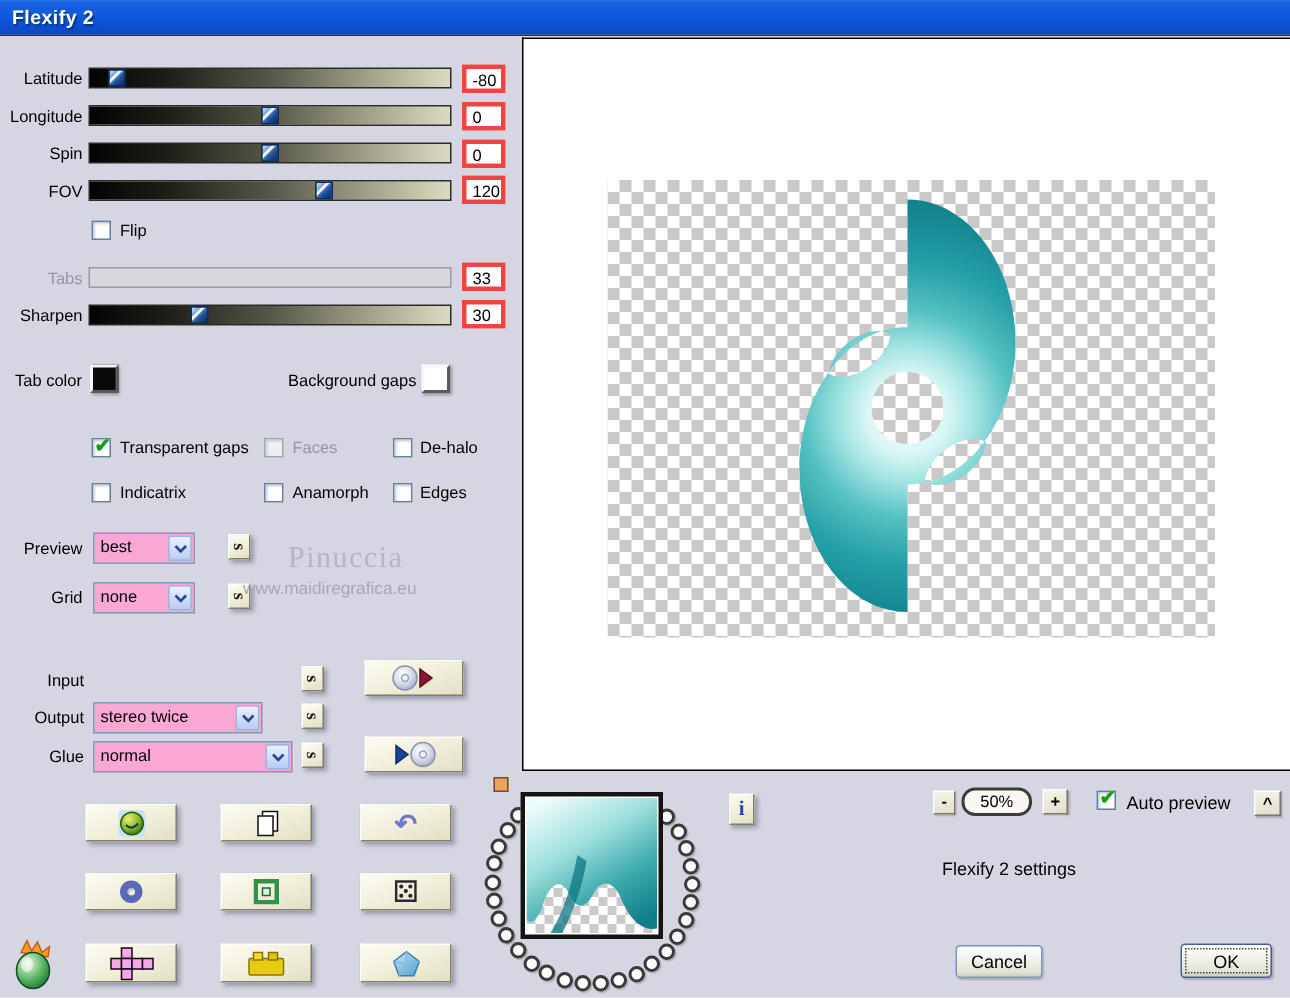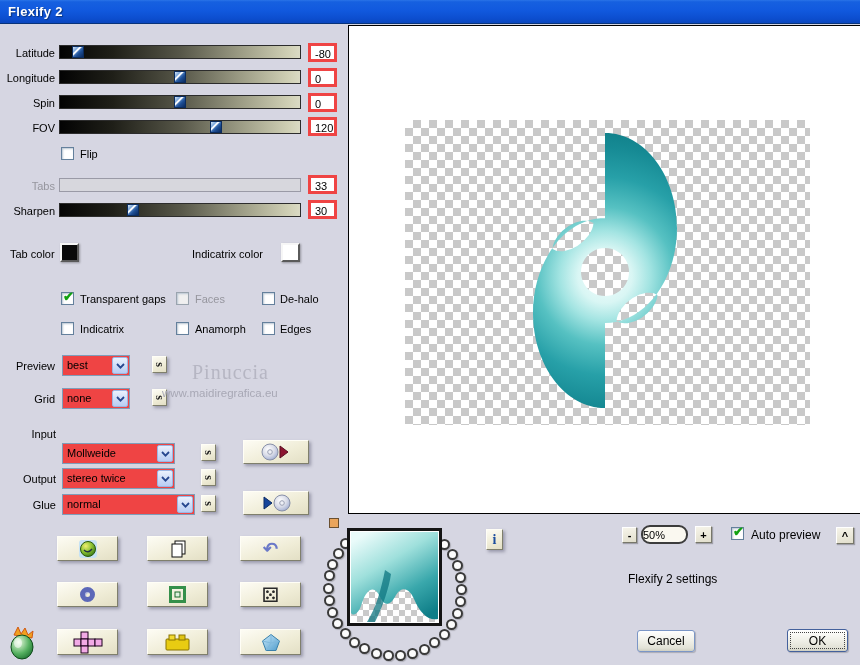--- a/index.html
+++ b/index.html
@@ -41,42 +41,42 @@
     font-family:"Liberation Sans",sans-serif; font-size:11px; padding:2px 0 0 4px; }
 
   
   .cb { position:absolute; width:13px; height:13px; background:#fff; border:1px solid #64809c;
     box-shadow:inset 1px 1px 2px #b9c5d2; }
   .cb.dis { background:#f0f0f0; border-color:#9aa4ae; }
   .chk { position:absolute; left:1px; top:-4px; font-size:13px; color:#12a112; font-weight:bold;
     font-style:normal; }
 
   
-  .combo { position:absolute; height:21px; border:1px solid #7f9db9; background:#ef4444; font-size:11px; }
+  .combo { position:absolute; height:21px; border:1px solid #7f9db9; background:#f9a8d4; font-size:11px; }
   .combo .txt { position:absolute; left:4px; top:3px; white-space:nowrap; }
   .cbtn { position:absolute; right:1px; top:1px; bottom:1px; width:16px; border-radius:2px;
     background:linear-gradient(180deg,#eaf1fd 0%,#d3e0f8 45%,#b9cdf3 100%);
     border:1px solid #9cb6e2; display:flex; align-items:center; justify-content:center; }
 
   
   .bb { position:absolute; background:linear-gradient(160deg,#fdfcf4 0%,#efecd6 60%,#e3dfc5 100%);
     border:1px solid; border-color:#fffef6 #7f7f6c #7f7f6c #fffef6;
     box-shadow:2px 2px 3px rgba(40,40,70,.35);
     display:flex; align-items:center; justify-content:center; }
   .sbtn { width:15px; height:17px; font-family:"Liberation Serif",serif; font-size:12px;
     font-weight:bold; color:#222; }
   .sbtn span { display:inline-block; transform:rotate(90deg); }
   .ibtn { font-family:"Liberation Serif",serif; font-weight:bold; font-size:14px; color:#1d4e9e; }
 
   
   .smallbtn { position:absolute; background:linear-gradient(170deg,#f6f4ea,#e2dfcd);
     border:1px solid; border-color:#fff #77776a #77776a #fff; font-size:11px; font-weight:bold;
     display:flex; align-items:center; justify-content:center; box-shadow:1px 1px 1px rgba(0,0,0,.25); }
   .zoompill { position:absolute; width:47px; height:19px; border:2px solid #3c3c3c; border-radius:9px;
-    background:#faf8f0; font-size:11px; display:flex; align-items:center; }
+    background:#faf8f0; font-size:11px; display:flex; align-items:center; justify-content:center; }
   .xpbtn { position:absolute; border:1px solid #7b96c6; border-radius:3px; font-size:12px; color:#000;
     background:linear-gradient(180deg,#fff 0%,#f1f1ea 45%,#e2e2d7 85%,#cfcfc2 100%);
     display:flex; align-items:center; justify-content:center; box-shadow:1px 1px 1px rgba(0,0,0,.2); }
   .xpbtn.default { border-color:#44619c; outline:1px dotted #444; outline-offset:-4px; }
 
   
   .dot { position:absolute; width:11px; height:11px; border-radius:50%; background:#fcfcfc;
     border:2px solid #3a3a3a; box-shadow:1px 1px 1px rgba(0,0,0,.2); }
 
   .swatch { position:absolute; width:19px; height:19px; border:2px solid;
@@ -157,21 +157,21 @@
   <input class="vbox" style="left: 308px; top: 175px;" value="33">
 
   <span class="lbl rl" style="left:0;top:205px;width:55px">Sharpen</span>
   <div class="track" style="left:59px;top:203px">
     <div class="handle" style="left: calc(30.6% - 6px);"></div>
   </div>
   <input class="vbox" style="left: 308px; top: 200px;" value="30">
 
   <span class="lbl" style="left:10px;top:248px">Tab color</span>
   <span class="swatch" style="left:60px;top:243px;background:#0a0a0a"></span>
-  <span class="lbl" style="left:192px;top:248px">Indicatrix color</span>
+  <span class="lbl" style="left:192px;top:248px">Background gaps</span>
   <span class="swatch" style="left:281px;top:243px;background:#ffffff"></span>
 
   <span class="cb" style="left:61px;top:292px">
     <i class="chk">✔</i>
   </span>
   <span class="lbl" style="left:80px;top:293px">Transparent gaps</span>
   <span class="cb dis" style="left:176px;top:292px"></span>
   <span class="lbl dis" style="left:195px;top:293px">Faces</span>
   <span class="cb" style="left:262px;top:292px"></span>
   <span class="lbl" style="left:280px;top:293px">De-halo</span>
@@ -205,29 +205,21 @@
         </svg>
     </span>
   </div>
   <div class="bb sbtn" style="left:152px;top:389px">
       <span>s</span>
     </div>
 
   <span class="wm1">Pinuccia</span>
   <span class="wm2">www.maidiregrafica.eu</span>
 
-  <span class="lbl rl" style="left:0;top:428px;width:56px">Input</span>
-  <div class="combo" style="left:62px;top:443px;width:113px">
-    <span class="txt">Mollweide</span>
-    <span class="cbtn">
-      <svg width="9" height="6">
-          <path d="M1,1 L4.5,4.6 L8,1" stroke="#27478f" stroke-width="1.8" fill="none"></path>
-        </svg>
-    </span>
-  </div>
+  <span class="lbl rl" style="left:0;top:448px;width:56px">Input</span>
   <div class="bb sbtn" style="left:201px;top:444px">
       <span>s</span>
     </div>
   <div class="bb" style="left:243px;top:440px;width:66px;height:24px">
     <svg width="30" height="18">
       <defs>
           <radialGradient id="cdg1" cx="40%" cy="35%" r="70%">
         <stop offset="0%" stop-color="#ffffff"></stop>
             <stop offset="55%" stop-color="#d9dce8"></stop>
         <stop offset="80%" stop-color="#b9c2dc"></stop>

